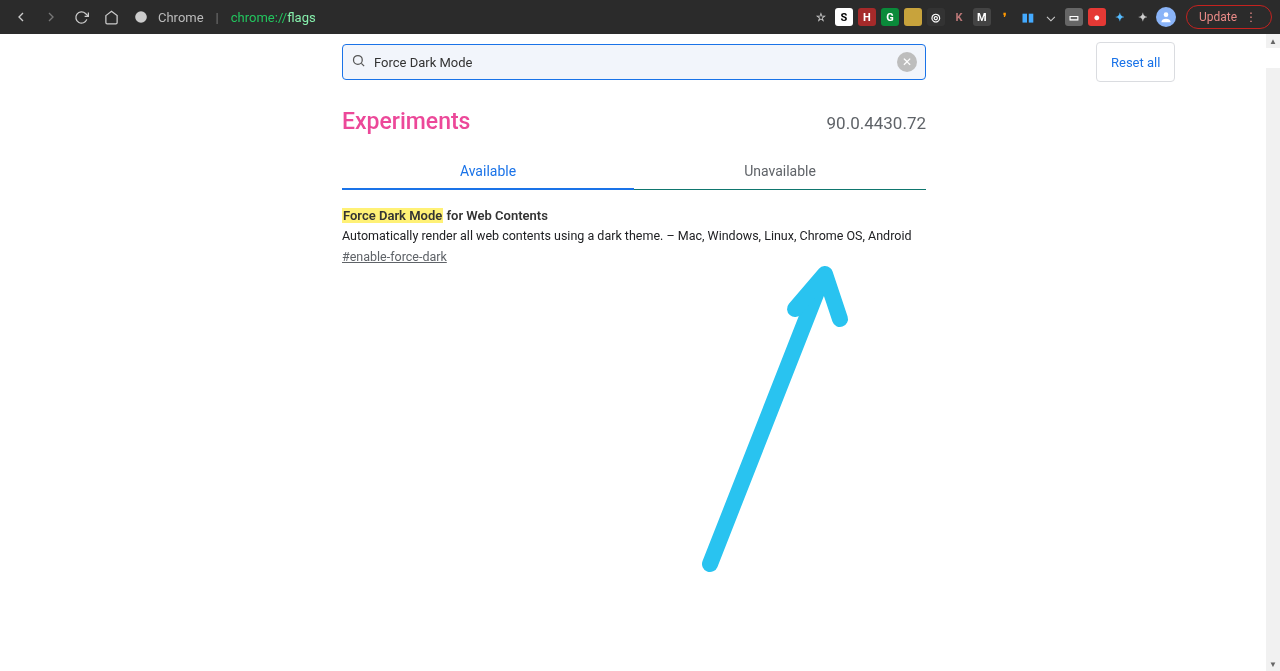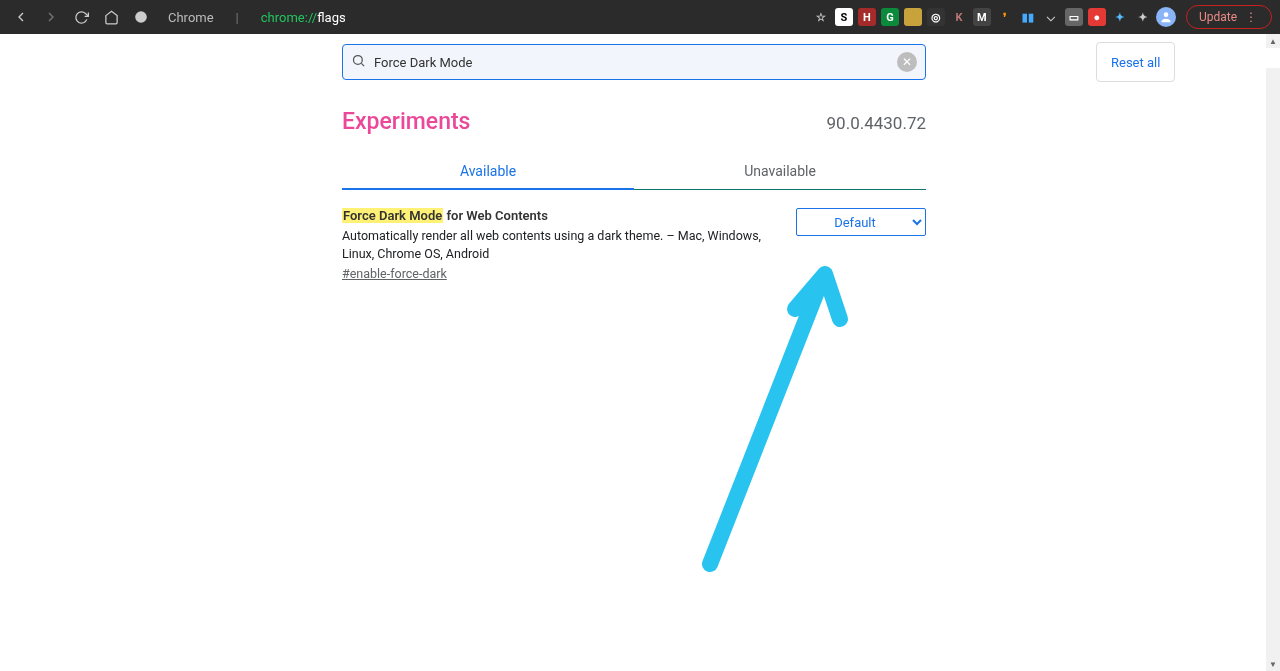--- a/index.html
+++ b/index.html
@@ -1,26 +1,26 @@
 <!DOCTYPE html>
 <html><head>
   <meta charset="utf-8">
   <style>
     * { margin:0; padding:0; box-sizing:border-box; font-family:-apple-system,BlinkMacSystemFont,"Segoe UI",Roboto,Arial,sans-serif; }
     body { width:1280px; height:671px; background:#fff; overflow:hidden; position:relative; }
     
     .chromebar { height:34px; background:#2b2b2b; display:flex; align-items:center; padding:0 8px; color:#ccc; gap:4px; position:relative; }
     .nav-btn { width:26px; height:26px; display:flex; align-items:center; justify-content:center; border-radius:50%; color:#ccc; cursor:pointer; }
     .nav-btn.dim { color:#777; }
-    .addr-group { display:flex; align-items:center; gap:20px; margin-left:6px; font-size:13px; }
+    .addr-group { display:flex; align-items:center; gap:10px; margin-left:6px; font-size:13px; }
     .addr-secure { color:#ccc; display:flex; align-items:center; }
     .addr-label { color:#bbb; }
     .addr-sep { color:#777; margin:0 2px; }
     .addr-url-prefix { color:#22c55e; }
-    .addr-url-segment { color:#ffffff; }
+    .addr-url-segment { color:#86efac; }
     .ext-strip { margin-left:auto; display:flex; align-items:center; gap:5px; }
     .ext-ic { width:18px; height:18px; display:flex; align-items:center; justify-content:center; font-size:11px; border-radius:3px; color:#fff; font-weight:bold; }
     .avatar { width:20px; height:20px; border-radius:50%; background:#8ab4f8; display:flex; align-items:center; justify-content:center; }
     .update-pill { height:24px; border:1px solid #c5221f; color:#e98a87; border-radius:14px; padding:0 14px 0 12px; font-size:12px; display:flex; align-items:center; gap:6px; margin-left:6px; cursor:pointer; }
     .update-pill .dots { color:#e98a87; margin-left:2px; }
     
     .page { position:relative; height:637px; overflow:auto; }
     .searchrow { display:flex; align-items:center; padding:8px 0 8px 0; }
     .searchwrap { width:584px; margin-left:342px; }
     .searchbox { display:flex; align-items:center; height:36px; border:1px solid #1a73e8; background:#f2f5fb; border-radius:4px; padding:0 8px; gap:8px; }
@@ -142,25 +142,20 @@
   </div>
 
   <div class="flagitem">
     <div class="flagtext">
       <div class="flagtitle">
         <span class="highlight">Force Dark Mode</span><span> for Web Contents</span>
       </div>
       <div class="flagdesc">Automatically render all web contents using a dark theme. – Mac, Windows, Linux, Chrome OS, Android</div>
       <span class="flaglink">#enable-force-dark</span>
     </div>
-    <div class="flagselect">
-      <select>
-        <option>Default</option>
-      </select>
-    </div>
   </div>
 
   <svg class="arrow-annot" width="200" height="360">
     <defs></defs>
     <path d="M 10 330 L 120 50" stroke="#29c3f0" stroke-width="16" stroke-linecap="round" fill="none"></path>
     <path d="M 95 75 L 125 40 L 140 85" stroke="#29c3f0" stroke-width="16" stroke-linecap="round" stroke-linejoin="round" fill="none"></path>
   </svg>
 
   <div class="scrollbar-track"></div>
   <div class="scrollbar-arrow" style="top:0">▲</div>

